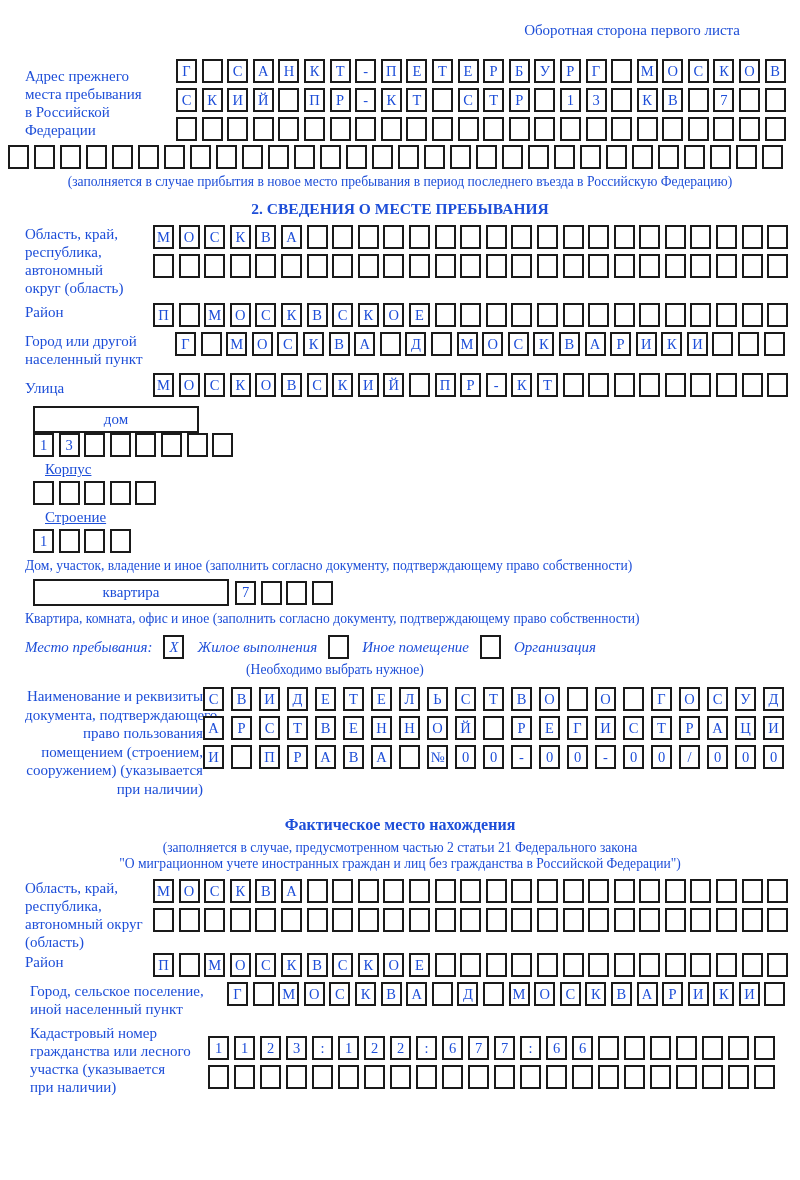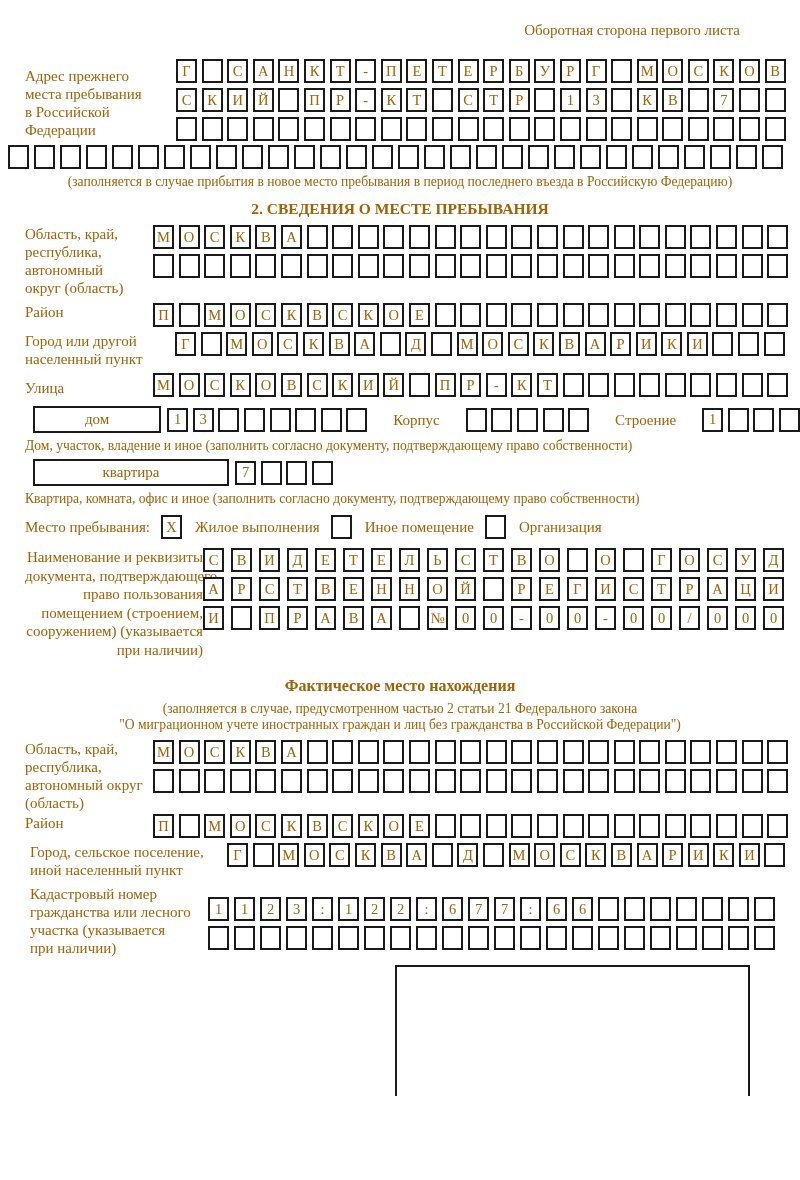--- a/index.html
+++ b/index.html
@@ -1,17 +1,17 @@
 <!DOCTYPE html>
 <html><head>
 <meta charset="utf-8">
 <style>
   html,body{margin:0;padding:0;background:#fff;}
   .page{position:relative;width:800px;height:1096px;background:#fff;overflow:hidden;
-        font-family:"Liberation Serif","DejaVu Serif",serif;color:#a16207;}
+        font-family:"Liberation Serif","DejaVu Serif",serif;color:#1d4ed8;}
   .hdr{padding:22px 60px 0 0;text-align:right;font-size:15px;}
   .flex{display:flex;align-items:flex-start;}
   .lbl{font-size:15px;line-height:18px;flex:0 0 auto;}
   .lbl div{white-space:nowrap;}
   .rows{display:flex;flex-direction:column;gap:5px;}
   .cells{display:flex;gap:4.6px;}
   .cells.g5{gap:5px;}
   .cells.g7{gap:7px;}
   .cell{box-sizing:border-box;flex:0 0 auto;width:21px;height:24px;border:2px solid #1a1a1a;
         display:flex;align-items:center;justify-content:center;font-size:14.5px;background:#fff;}
@@ -25,27 +25,27 @@
   
   .b-prev{margin:20px 0 0 25px;}
   .b-prev .lbl{width:151px;margin-top:8px;}
   .b-over{margin:4px 0 0 8px;}
   .b-cap1{margin-top:5px;}
   .b-title2{margin-top:10px;}
   .b-region{margin:7px 0 0 25px;}  .b-region .lbl{width:128px;}
   .b-district{margin:6px 0 0 25px;} .b-district .lbl{width:128px;}
   .b-city{margin:5px 0 0 25px;}     .b-city .lbl{width:150px;}
   .b-street{margin:5px 0 0 25px;align-items:flex-end;}   .b-street .lbl{width:128px;}
-  .b-house{margin:9px 0 0 33px;align-items:center;}
+  .b-house{margin:9px 0 0 33px;flex-direction:column;}
   .b-house .wide{width:166px;margin-right:6px;}
-  .b-house .inline-lbl{margin:0 26px;}
+  .b-house .inline-lbl{margin:0 12px;text-decoration:underline;}
   .b-capl{margin:5px 0 0 25px;}
   .b-apt{margin:5px 0 0 33px;align-items:center;}
   .b-apt .wide{width:196px;margin-right:6px;}
-  .b-stay{margin:8px 0 0 25px;align-items:center;}
+  .b-stay{margin:8px 0 0 25px;align-items:center;font-style:italic;}
   .b-stay .cell{margin-left:11px;}
   .b-stay .opt{margin-left:13px;}
   .b-note{margin:3px 0 0 170px;width:330px;}
   .b-doc{margin:9px 0 0 25px;text-align:right;}  .b-doc .lbl{width:178px;line-height:18.5px;}
   .b-ftitle{margin-top:18px;}
   .b-fcap{margin-top:6px;}
   .b-fregion{margin:7px 0 0 25px;}  .b-fregion .lbl{width:128px;}
   .b-fdistrict{margin:2px 0 0 25px;} .b-fdistrict .lbl{width:128px;}
   .b-fcity{margin:5px 0 0 30px;}     .b-fcity .lbl{width:197px;}
   .b-cad{margin:6px 0 0 30px;}       .b-cad .lbl{width:178px;}
@@ -391,20 +391,21 @@
 
   <div class="flex b-stay">
     <div class="inline-lbl">Место пребывания:</div>
     <div class="cell">X</div>
     <div class="inline-lbl opt">Жилое выполнения</div>
     <div class="cell"></div>
     <div class="inline-lbl opt">Иное помещение</div>
     <div class="cell"></div>
     <div class="inline-lbl opt">Организация</div>
   </div>
+  <div class="caption center b-note">(Необходимо выбрать нужное)</div>
 
   <div class="flex b-doc">
     <div class="lbl">
       <div>Наименование и реквизиты</div>
       <div>документа, подтверждающего</div>
       <div>право пользования</div>
       <div>помещением (строением,</div>
       <div>сооружением) (указывается</div>
       <div>при наличии)</div>
     </div>

